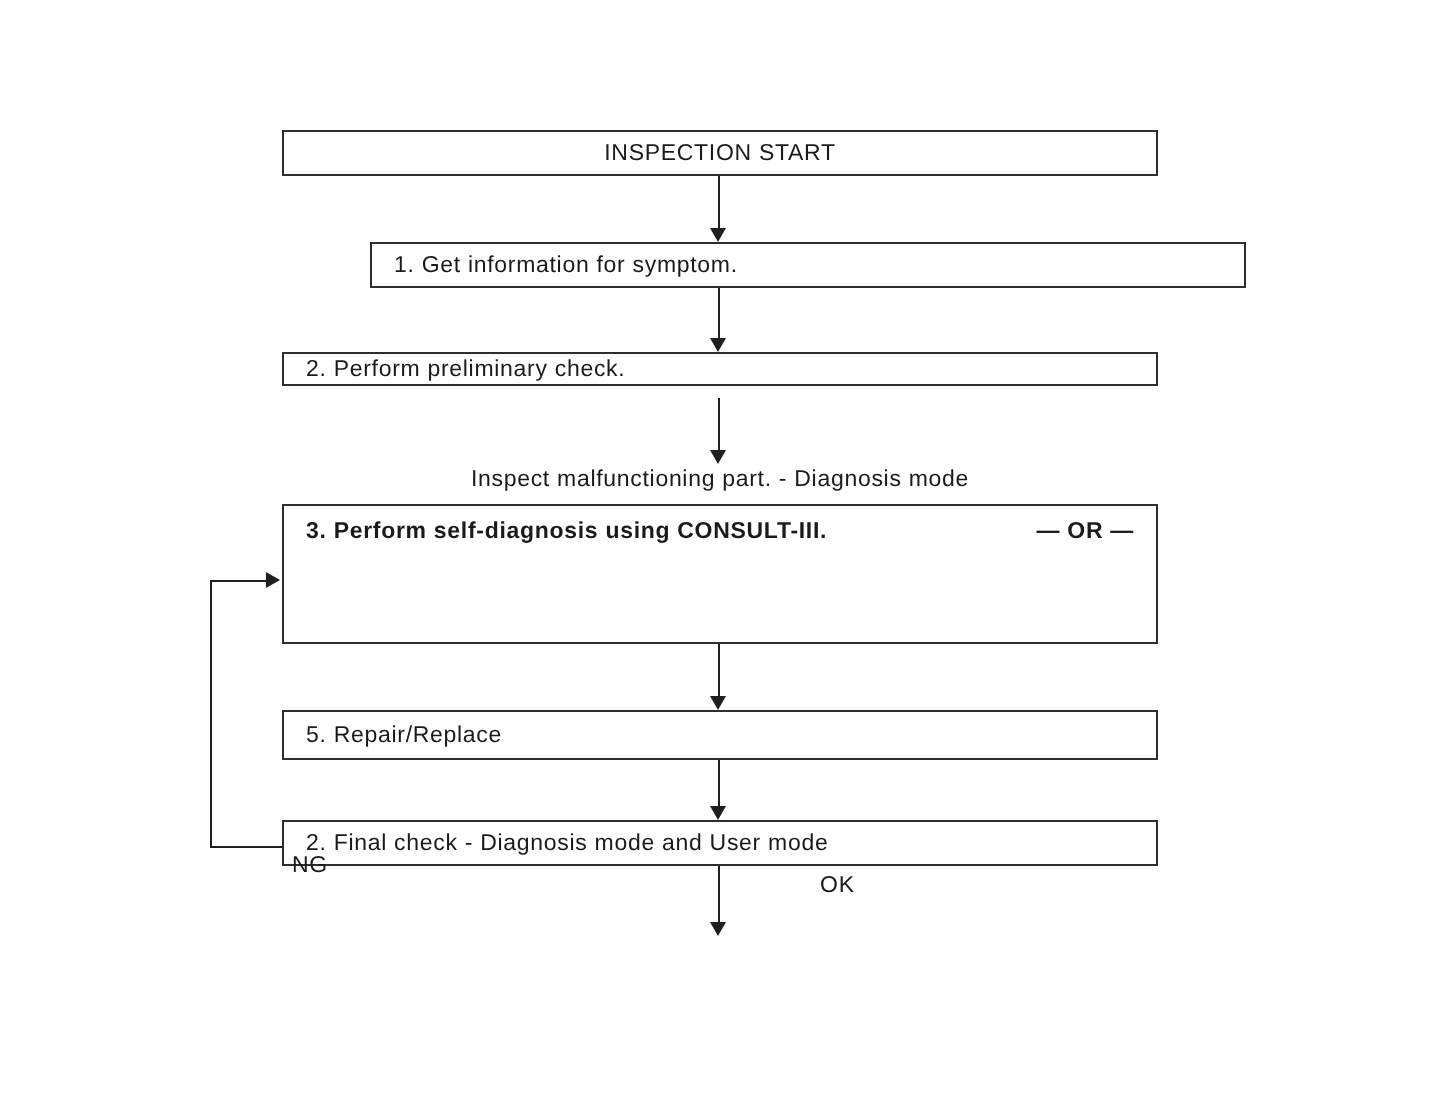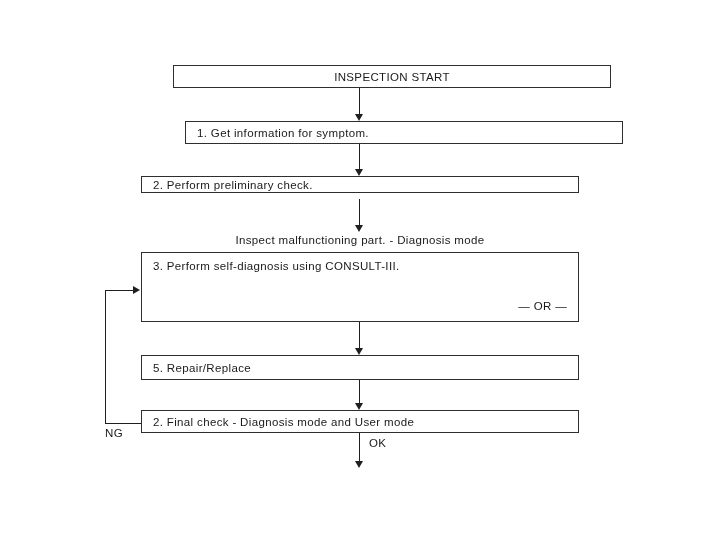--- a/index.html
+++ b/index.html
@@ -21,31 +21,31 @@
     position:absolute;
     left:141px;width:438px;
     box-sizing:border-box;
     border:1px solid var(--border);
     background:#fff;
     display:flex;align-items:center;
     font-size:11.5px;
     letter-spacing:0.35px;
     line-height:14px;
   }
-  .node.center{justify-content:center;margin-left:32px;}
+  .node.center{justify-content:center;}
   .node.left{padding-left:11px;}
   .bigbox{
     position:absolute;
     left:141px;width:438px;top:252px;height:70px;
     box-sizing:border-box;
     border:1px solid var(--border);
     background:#fff;
-    display:flex;flex-direction:column;justify-content:space-between;
+    display:flex;justify-content:space-between;
     padding:6px 11px 8px 11px;
-    font-size:11.5px;letter-spacing:0.35px;line-height:14px;
+    font-size:11.5px;letter-spacing:0.35px;line-height:14px;font-weight:bold;
   }
   .bigbox .or{ text-align:right; }
   .note{
     position:absolute;left:141px;width:438px;top:233px;height:15px;
     text-align:center;font-size:11.5px;letter-spacing:0.35px;line-height:15px;
   }
   .vline{position:absolute;width:1.4px;background:var(--line);}
   .hline{position:absolute;height:1.4px;background:var(--line);}
   .head-down{
     position:absolute;width:0;height:0;
@@ -53,21 +53,21 @@
     border-right:4.5px solid transparent;
     border-top:7px solid var(--line);
   }
   .head-right{
     position:absolute;width:0;height:0;
     border-top:4.5px solid transparent;
     border-bottom:4.5px solid transparent;
     border-left:7px solid var(--line);
   }
   .edge-label{
-    position:absolute;font-size:11.5px;letter-spacing:0.4px;line-height:13px;
+    position:absolute;font-size:11.5px;letter-spacing:0.4px;line-height:13px;margin-left:41px;
   }
   #lbl-ok{left:369px;top:437px;}
   #lbl-ng{left:100px;top:427px;width:28px;text-align:center;}
 </style>
 </head>
 <body>
 
 <div class="canvas">
 
   <div class="node center" style="top:65px;height:23px;">INSPECTION START</div>

